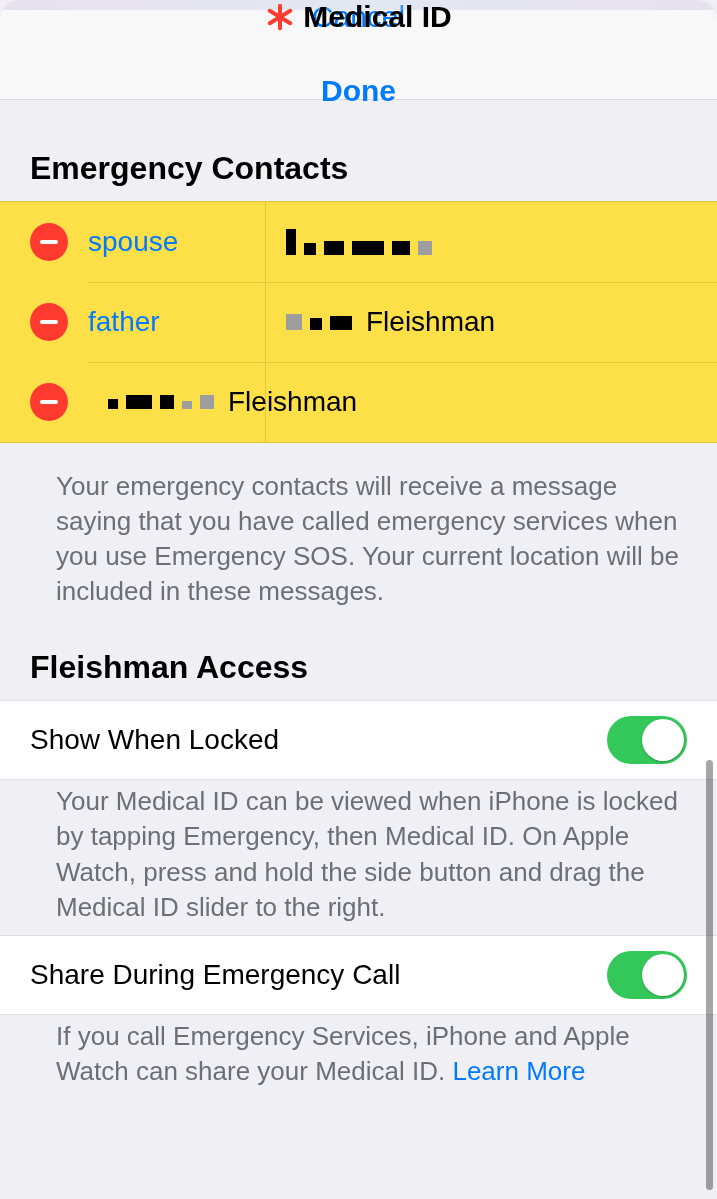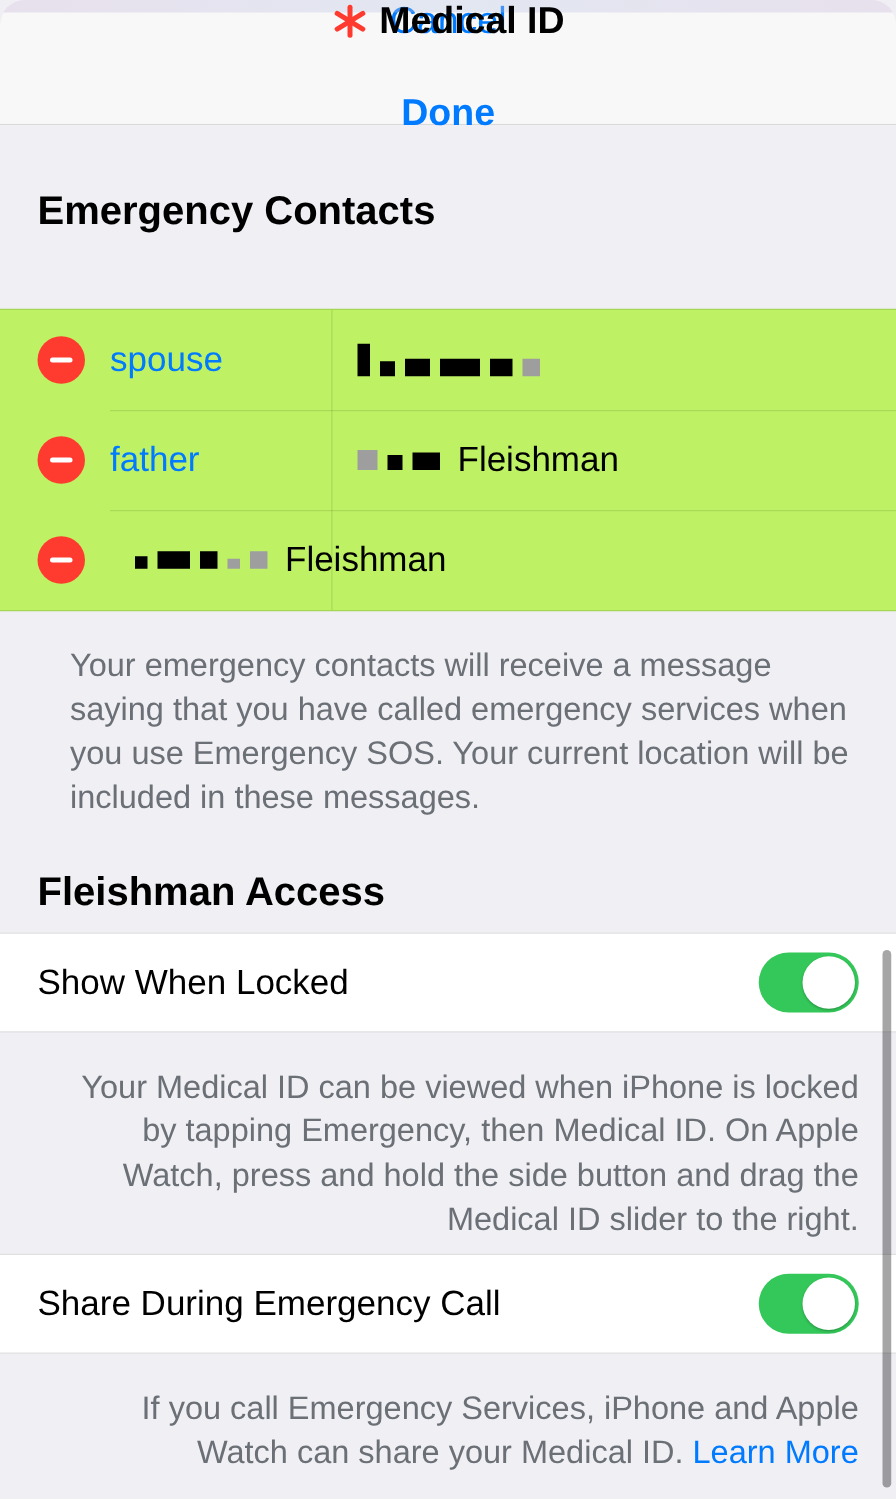--- a/index.html
+++ b/index.html
@@ -60,24 +60,23 @@
     color: #FF3B30;
   }
   .asterisk svg { width: 100%; height: 100%; display:block; }
 
   .section-header {
     font-size: 32px;
     font-weight: 700;
     padding: 50px 32px 14px 30px;
   }
   .group {
-    background: #bef264;
+    background: #fde047;
     border-top: 1px solid rgba(0,0,0,0.12);
     border-bottom: 1px solid rgba(0,0,0,0.12);
-    margin-top: 46px;
   }
   .row {
     display: flex;
     align-items: center;
     min-height: 80px;
     padding: 0 30px;
     position: relative;
   }
   .row + .row::before {
     content:"";
@@ -129,21 +128,21 @@
   }
 
   .toggle-row {
     background:#fff;
     border-top: 1px solid rgba(0,0,0,0.12);
     border-bottom: 1px solid rgba(0,0,0,0.12);
     display:flex; align-items:center; justify-content:space-between;
     padding: 0 30px;
     min-height: 80px;
   }
-  .toggle-row + .footnote { padding-top: 26px; text-align: right; }
+  .toggle-row + .footnote { padding-top: 4px; }
   .toggle-label { font-size:28px; }
 
   .switch {
     width: 80px; height: 48px;
     border-radius: 24px;
     position: relative;
     border: none;
     cursor: pointer;
   }
   .switch.on  { background:#34C759; }

